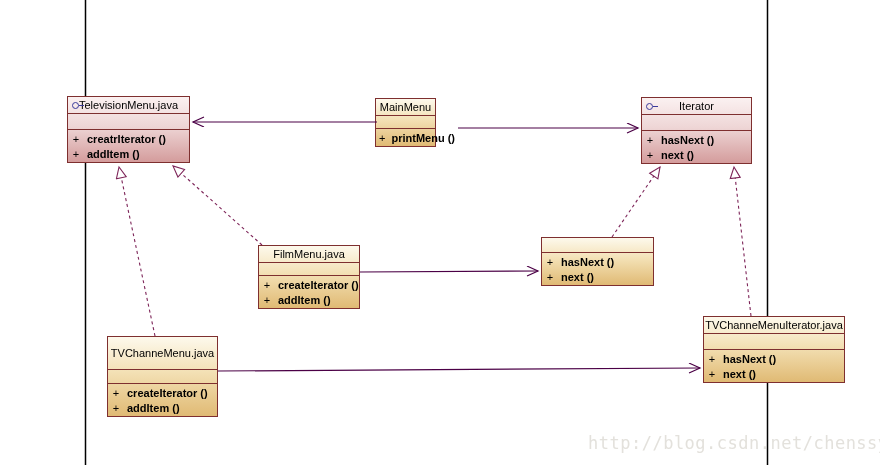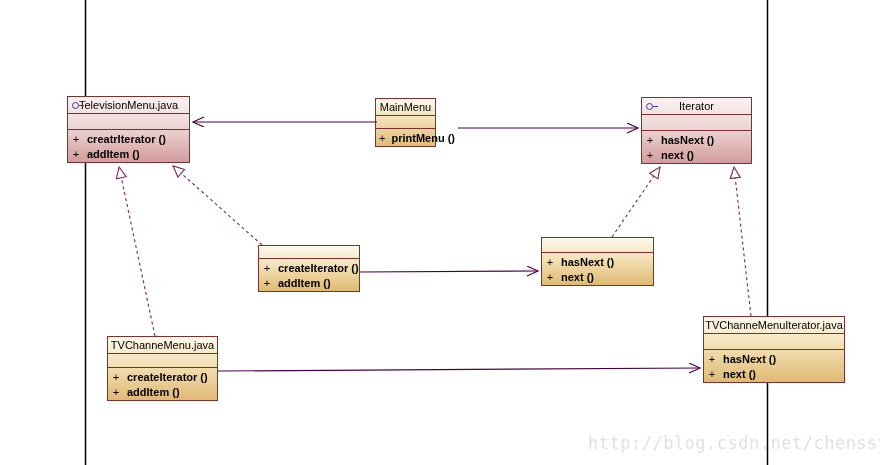--- a/index.html
+++ b/index.html
@@ -101,20 +101,23 @@
           <span class="sig">hasNext ()</span>
         </div>
       <div class="m">
           <span class="vis">+</span>
           <span class="sig">next ()</span>
         </div>
     </div>
   </div>
 
   <div class="uml-class clazz" style="left:258px;top:245px;width:102px;">
+    <div class="hdr" style="height:17px;">
+      <span>FilmMenu.java</span>
+    </div>
     <div class="attrs" style="height:12px;"></div>
     <div class="methods">
       <div class="m">
           <span class="vis">+</span>
           <span class="sig">createIterator ()</span>
         </div>
       <div class="m">
           <span class="vis">+</span>
           <span class="sig">addItem ()</span>
         </div>
@@ -129,21 +132,21 @@
           <span class="sig">hasNext ()</span>
         </div>
       <div class="m">
           <span class="vis">+</span>
           <span class="sig">next ()</span>
         </div>
     </div>
   </div>
 
   <div class="uml-class clazz" style="left:107px;top:336px;width:111px;">
-    <div class="hdr" style="height:17px;">
+    <div class="hdr" style="height:33px;">
       <span>TVChanneMenu.java</span>
     </div>
     <div class="attrs" style="height:13px;"></div>
     <div class="methods">
       <div class="m">
           <span class="vis">+</span>
           <span class="sig">createIterator ()</span>
         </div>
       <div class="m">
           <span class="vis">+</span>

